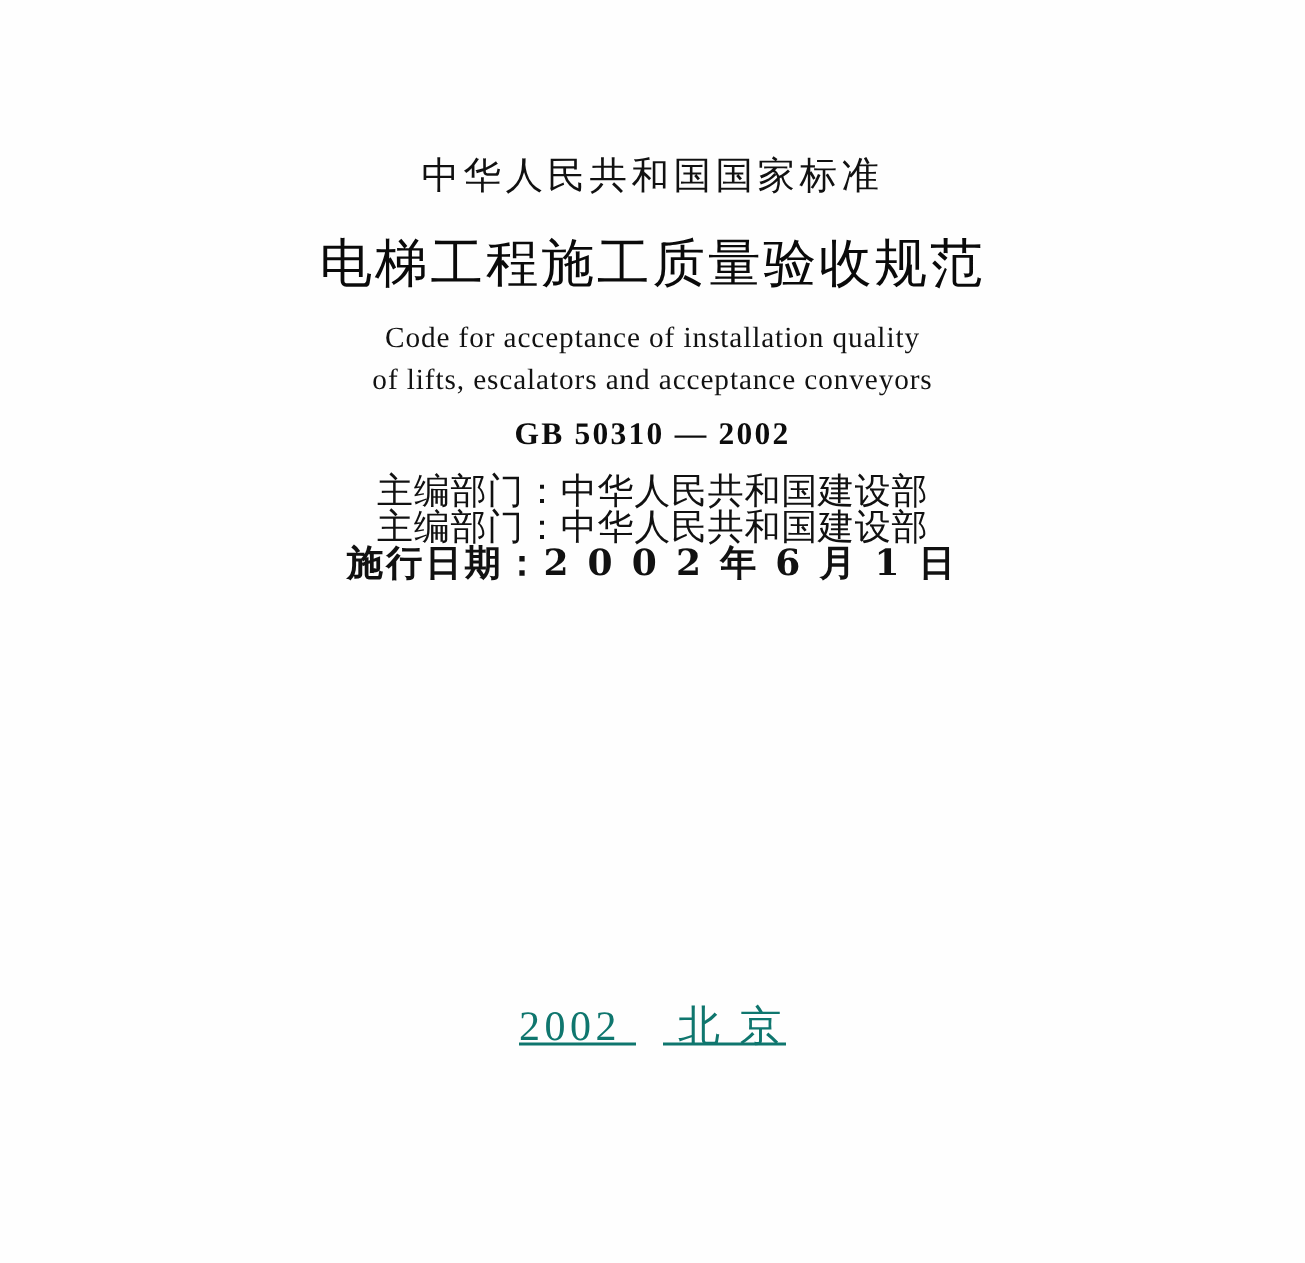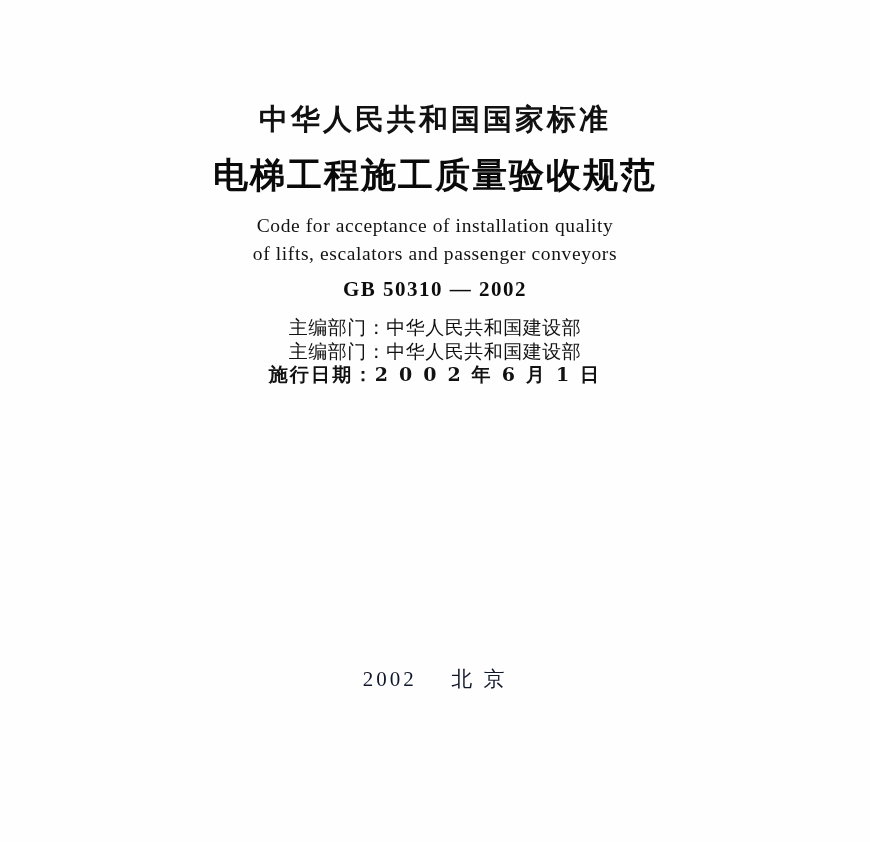--- a/index.html
+++ b/index.html
@@ -24,32 +24,32 @@
   .block {
     position: absolute;
     left: 0;
     width: 870px;
     text-align: center;
   }
 
   
   .natl-standard {
     top: 100px;
-    font-size: 29px;
+    font-size: 25px;
     letter-spacing: 3px;
     font-family: "DejaVu Serif", serif;
-    font-weight: 700;
+    font-weight: 400;
     color: #111;
   }
 
   
   .main-title {
     top: 152px;
     font-size: 35px;
-    font-weight: bold;
+    font-weight: normal;
     letter-spacing: 2px;
     font-family: "DejaVu Serif", serif;
     color: #0a0a0a;
   }
 
   
   .eng-title {
     top: 212px;
     font-size: 19.5px;
     line-height: 28px;
@@ -69,21 +69,21 @@
     font-weight: bold;
     letter-spacing: 1.5px;
     font-family: "Liberation Serif", serif;
     color: #0d0d0d;
     text-align: center;
   }
 
   
   .dept-info {
     top: 316px;
-    font-size: 19px;
+    font-size: 24px;
     line-height: 23.5px;
     font-family: "DejaVu Serif", serif;
     color: #111;
   }
   .dept-line {
     display: block;
     letter-spacing: 0.5px;
   }
   .dept-line.date {
     letter-spacing: 2.2px;
@@ -96,42 +96,43 @@
     font-size: 27px;
     letter-spacing: 11px;
     font-weight: bold;
     font-family: "DejaVu Serif", serif;
     color: #0b0b0b;
   }
 
   
   .pub-place {
     top: 665px;
-    font-size: 21px;
+    font-size: 28px;
     letter-spacing: 3px;
     font-family: "Liberation Serif", serif;
-    color: #0f172a;
+    color: #0f766e;
+    text-decoration: underline;
   }
   .pub-place .sep {
     display: inline-block;
     width: 18px;
   }
 </style>
 </head>
 <body>
 
 <div class="page">
 
   <div class="block natl-standard">中华人民共和国国家标准</div>
 
   <div class="block main-title">电梯工程施工质量验收规范</div>
 
   <div class="block eng-title">
     <span class="eng-line">Code for acceptance of installation quality</span>
-    <span class="eng-line">of lifts, escalators and passenger conveyors</span>
+    <span class="eng-line">of lifts, escalators and acceptance conveyors</span>
   </div>
 
   <div class="block code-number">GB  50310 — 2002</div>
 
   <div class="block dept-info">
     <span class="dept-line">主编部门：中华人民共和国建设部</span>
     <span class="dept-line">主编部门：中华人民共和国建设部</span>
     <span class="dept-line date">施行日期：2 0 0 2 年 6 月 1 日</span>
   </div>
 

